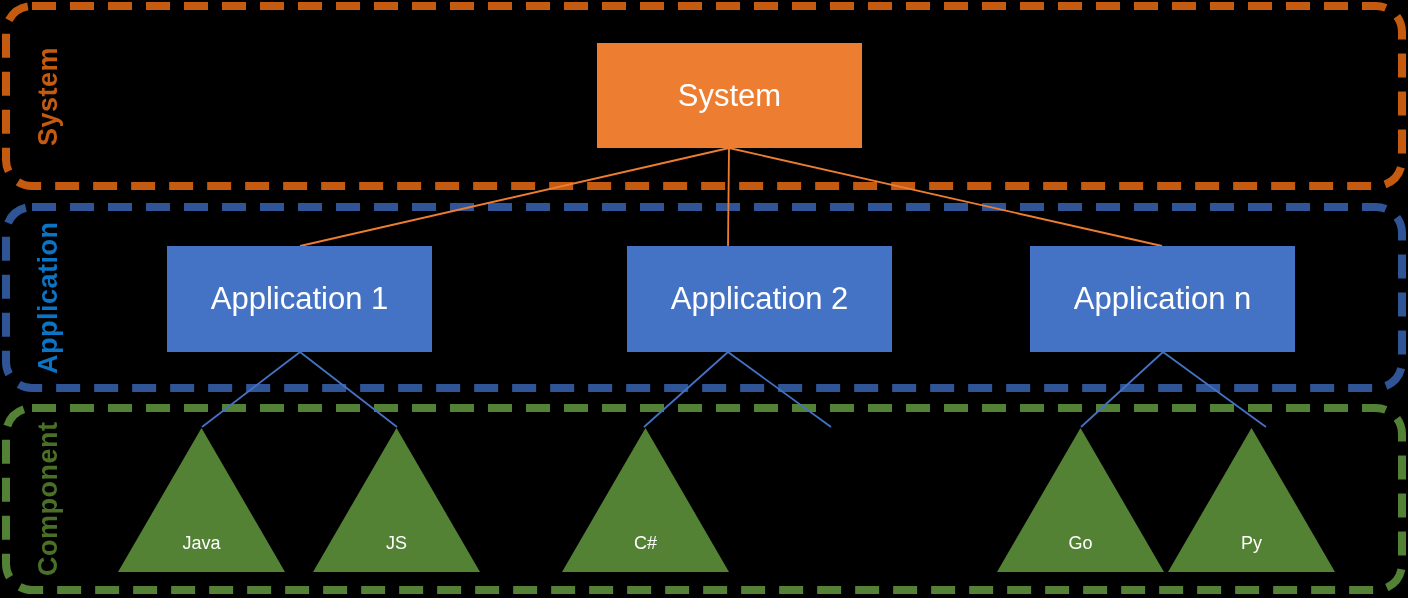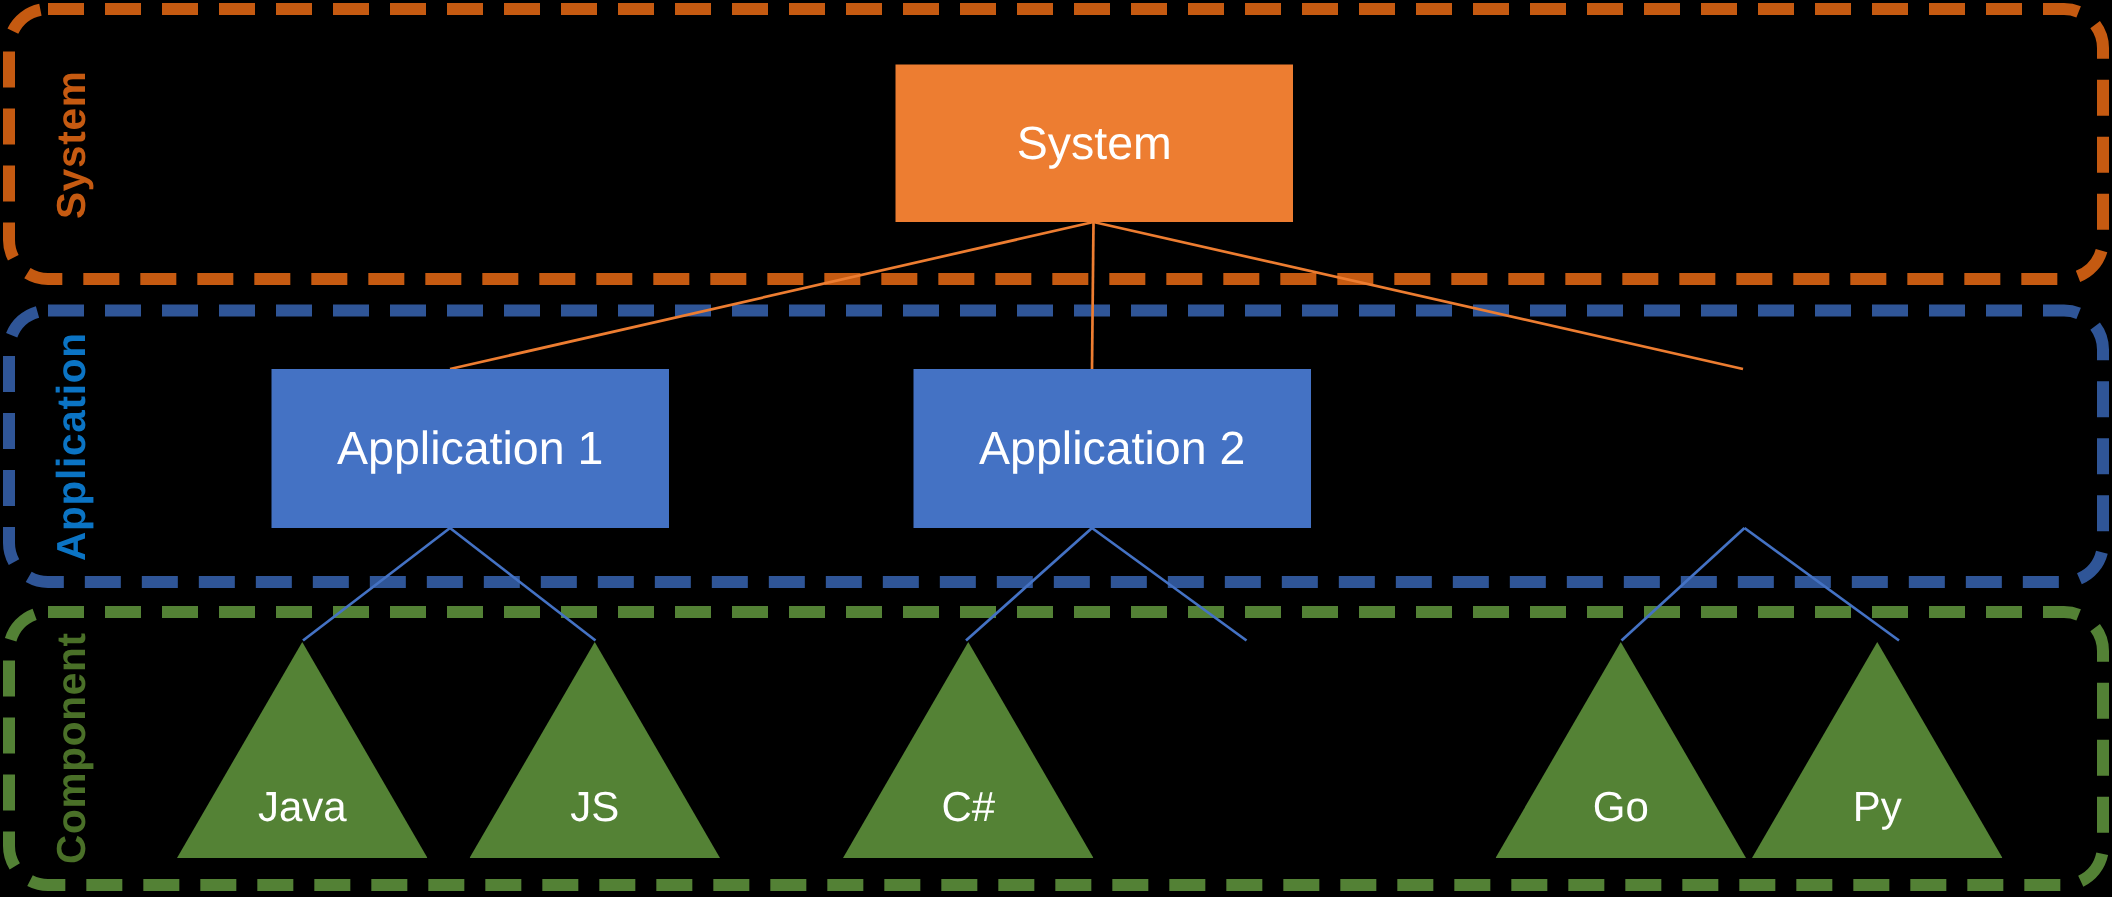--- a/index.html
+++ b/index.html
@@ -39,34 +39,34 @@
   .band-label.component   { color: var(--green-label);  left: 28px; top: 408px; height: 182px; }
 
   .node-box {
     position: absolute; z-index: 3;
     width: 265px;
     display: flex; align-items: center; justify-content: center;
     color: var(--box-text);
     font-size: 31px;
   }
   .system-box { left: 597px; top: 43px; height: 105px; background: var(--orange-fill); }
-  .app-box    { top: 246px; height: 106px; background: var(--blue-fill); margin-left: 14px; }
+  .app-box    { top: 246px; height: 106px; background: var(--blue-fill); }
   .app-1 { left: 167px; }
-  .app-2 { left: 595px; }
+  .app-2 { left: 627px; }
   .app-n { left: 1030px; }
 
   .triangle {
     position: absolute; z-index: 3;
     top: 428px; width: 167px; height: 144px;
     background: var(--green-fill);
     clip-path: polygon(50% 0, 100% 100%, 0 100%);
     display: flex; align-items: flex-end; justify-content: center;
     padding-bottom: 18px; box-sizing: border-box;
     color: var(--box-text);
-    font-size: 28px;
+    font-size: 18px;
   }
   .tri-0 { left: 118px; }
   .tri-1 { left: 313px; }
   .tri-2 { left: 562px; }
   .tri-3 { left: 747px; }
   .tri-4 { left: 997px; }
   .tri-5 { left: 1168px; }
 </style>
 </head>
 <body>
@@ -98,20 +98,23 @@
   <div class="node-box system-box">
     <span>System</span>
   </div>
 
   <div class="node-box app-box app-1">
     <span>Application 1</span>
   </div>
   <div class="node-box app-box app-2">
     <span>Application 2</span>
   </div>
+  <div class="node-box app-box app-n">
+    <span>Application n</span>
+  </div>
 
   <div class="triangle tri-0">
     <span>Java</span>
   </div>
   <div class="triangle tri-1">
     <span>JS</span>
   </div>
   <div class="triangle tri-2">
     <span>C#</span>
   </div>

